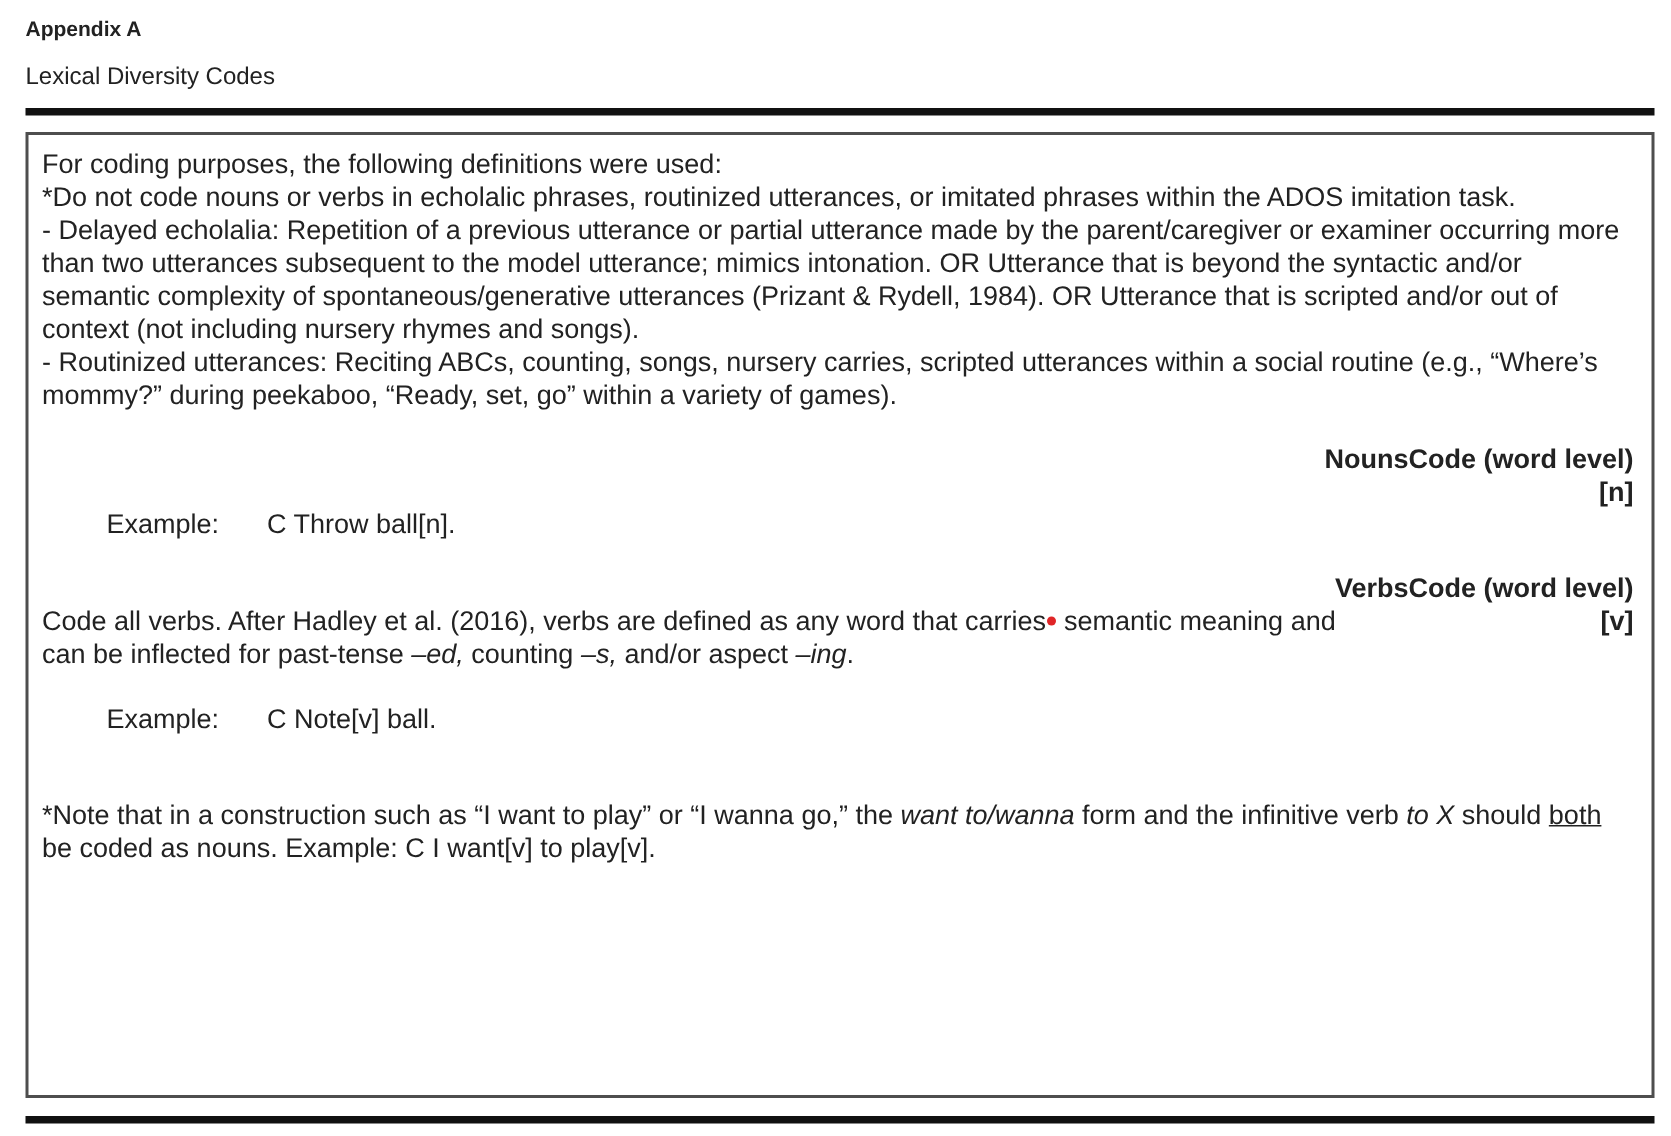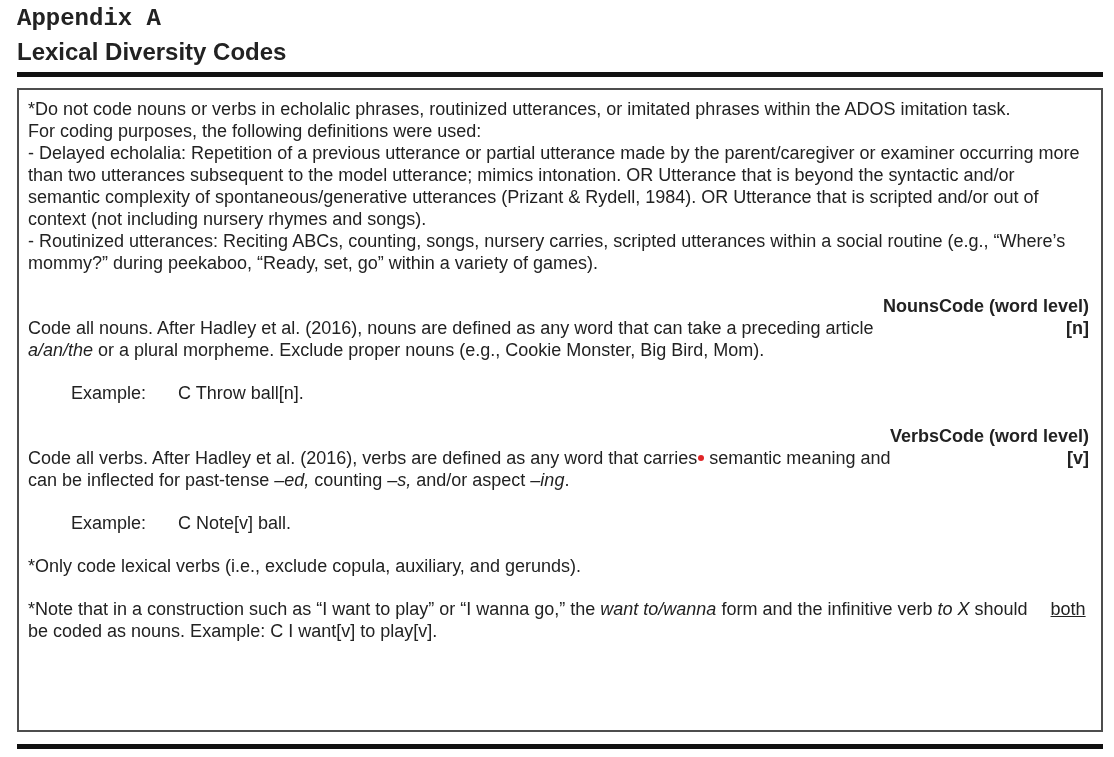--- a/index.html
+++ b/index.html
@@ -16,30 +16,29 @@
     background: #ffffff;
     color: var(--text);
     font-family: "Liberation Sans", "DejaVu Sans", sans-serif;
     font-size: 18px;
     line-height: 22px;
     overflow: hidden;
   }
   .page { padding: 6px 11px 0 17px; }
 
   .appendix-label {
-    font-size: 24px;
+    font-size: 14px;
     line-height: 22px;
     font-weight: bold;
     margin: 2px 0 0 0;
-    font-family: Liberation Mono, monospace;
   }
   .doc-title {
-    font-size: 24px;
+    font-size: 16px;
     line-height: 22px;
-    font-weight: bold;
+    font-weight: normal;
     margin: 11px 0 0 0;
   }
   .thick-rule {
     height: 5px;
     background: var(--rule);
     margin-top: 9px;
     border: none;
   }
   .thick-rule.bottom { margin-top: 12px; }
 
@@ -64,21 +63,21 @@
     position: absolute;
     right: 0;
     top: 0;
     font-weight: bold;
   }
 
   .example-row { display: flex; }
   .example-label { width: 107px; flex: 0 0 107px; margin-left: 43px; }
 
   .it { font-style: italic; }
-  .ul { text-decoration: underline; margin-left: 18px; }
+  .ul { text-decoration: underline; }
   .red-dot {
     display: inline-block;
     width: 6px;
     height: 6px;
     border-radius: 50%;
     background: var(--red-dot);
     vertical-align: middle;
     margin: 0 0 3px 1px;
   }
 </style>
@@ -86,33 +85,32 @@
 <body>
 
 <div class="page">
 
   <p class="appendix-label">Appendix A</p>
   <p class="doc-title">Lexical Diversity Codes</p>
   <div class="thick-rule top"></div>
 
   <div class="codebox">
 
+    <p>For coding purposes, the following definitions were used:</p>
     <p>*Do not code nouns or verbs in echolalic phrases, routinized utterances, or imitated phrases within the ADOS imitation task.</p>
-    <p>For coding purposes, the following definitions were used:</p>
     <p>- Delayed echolalia: Repetition of a previous utterance or partial utterance made by the parent/caregiver or examiner occurring more than two utterances subsequent to the model utterance; mimics intonation. OR Utterance that is beyond the syntactic and/or semantic complexity of spontaneous/generative utterances (Prizant &amp; Rydell, 1984). OR Utterance that is scripted and/or out of context (not including nursery rhymes and songs).</p>
     <p>- Routinized utterances: Reciting ABCs, counting, songs, nursery carries, scripted utterances within a social routine (e.g., “Where’s mommy?” during peekaboo, “Ready, set, go” within a variety of games).</p>
 
     <div class="sp"></div>
 
     <div class="section-head">
       <span>Nouns</span>
       <span>Code (word level)</span>
     </div>
     <div class="section-body-wrap">
-      <p class="section-body"><span>Code all nouns. After Hadley et al. (2016), nouns are defined as any word that can take a preceding article </span><span class="it">a/an/the</span><span> or a plural morpheme. Exclude proper nouns (e.g., Cookie Monster, Big Bird, Mom).</span></p>
       <span class="code-tag">[n]</span>
     </div>
 
     <div class="sp"></div>
 
     <div class="example-row">
       <span class="example-label">Example:</span>
       <span>C Throw ball[n].</span>
     </div>
 
@@ -129,21 +127,20 @@
 
     <div class="sp"></div>
 
     <div class="example-row">
       <span class="example-label">Example:</span>
       <span>C Note[v] ball.</span>
     </div>
 
     <div class="sp"></div>
 
-    <p>*Only code lexical verbs (i.e., exclude copula, auxiliary, and gerunds).</p>
 
     <div class="sp"></div>
 
     <p><span>*Note that in a construction such as “I want to play” or “I wanna go,” the </span><span class="it">want to/wanna</span><span> form and the infinitive verb </span><span class="it">to X</span><span> should </span><span class="ul">both</span><span> be coded as nouns. Example: C I want[v] to play[v].</span></p>
 
   </div>
 
   <div class="thick-rule bottom"></div>
 
 </div>

